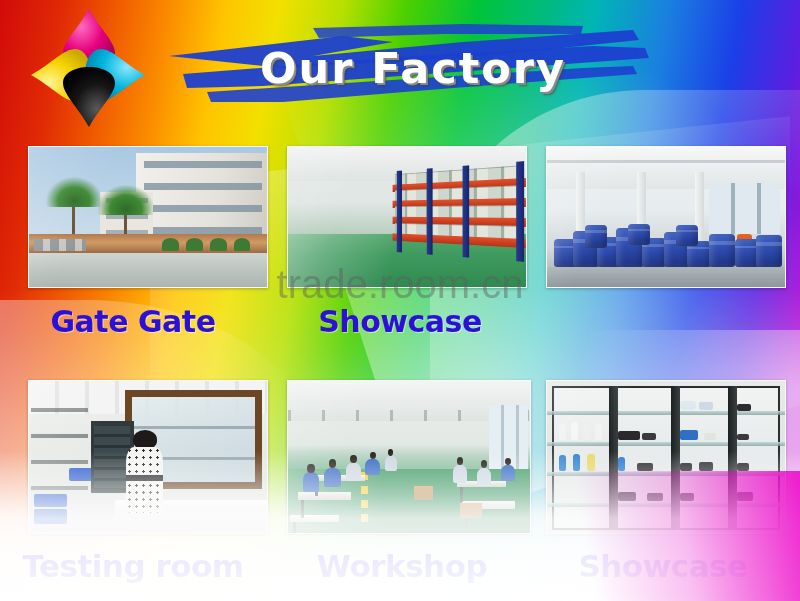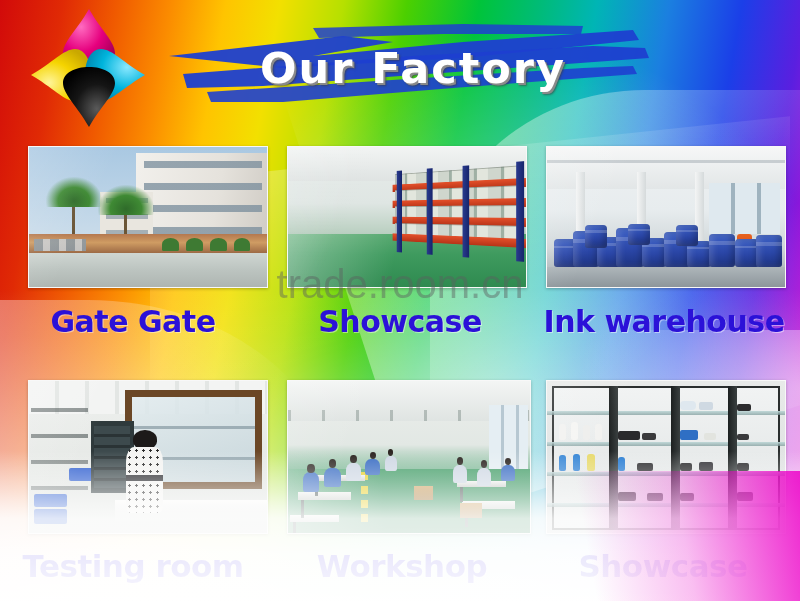--- a/index.html
+++ b/index.html
@@ -403,21 +403,20 @@
           <div class="ik-drum" style="left:54%;bottom:29%;width:22px;height:15%;"></div>
         </div>
         <div class="hi-gloss"></div>
       </div>
     </div>
   </div>
 
   <div class="labelrow lab-1">
     <div class="label" style="width:266px;margin-left:0px;">Gate Gate</div>
     <div class="label" style="width:248px;margin-left:10px;">Showcase</div>
-    <div class="label" style="width:268px;margin-left:6px;">Ink warehouse</div>
   </div>
 
   <div class="watermark">trade.room.cn</div>
 
   <div class="row row-2">
 
     <div class="cell" style="margin-left:28px;">
       <div class="photo" style="width:238px;height:152px;">
         <div class="scene">
           <div class="tr-bg"></div>

